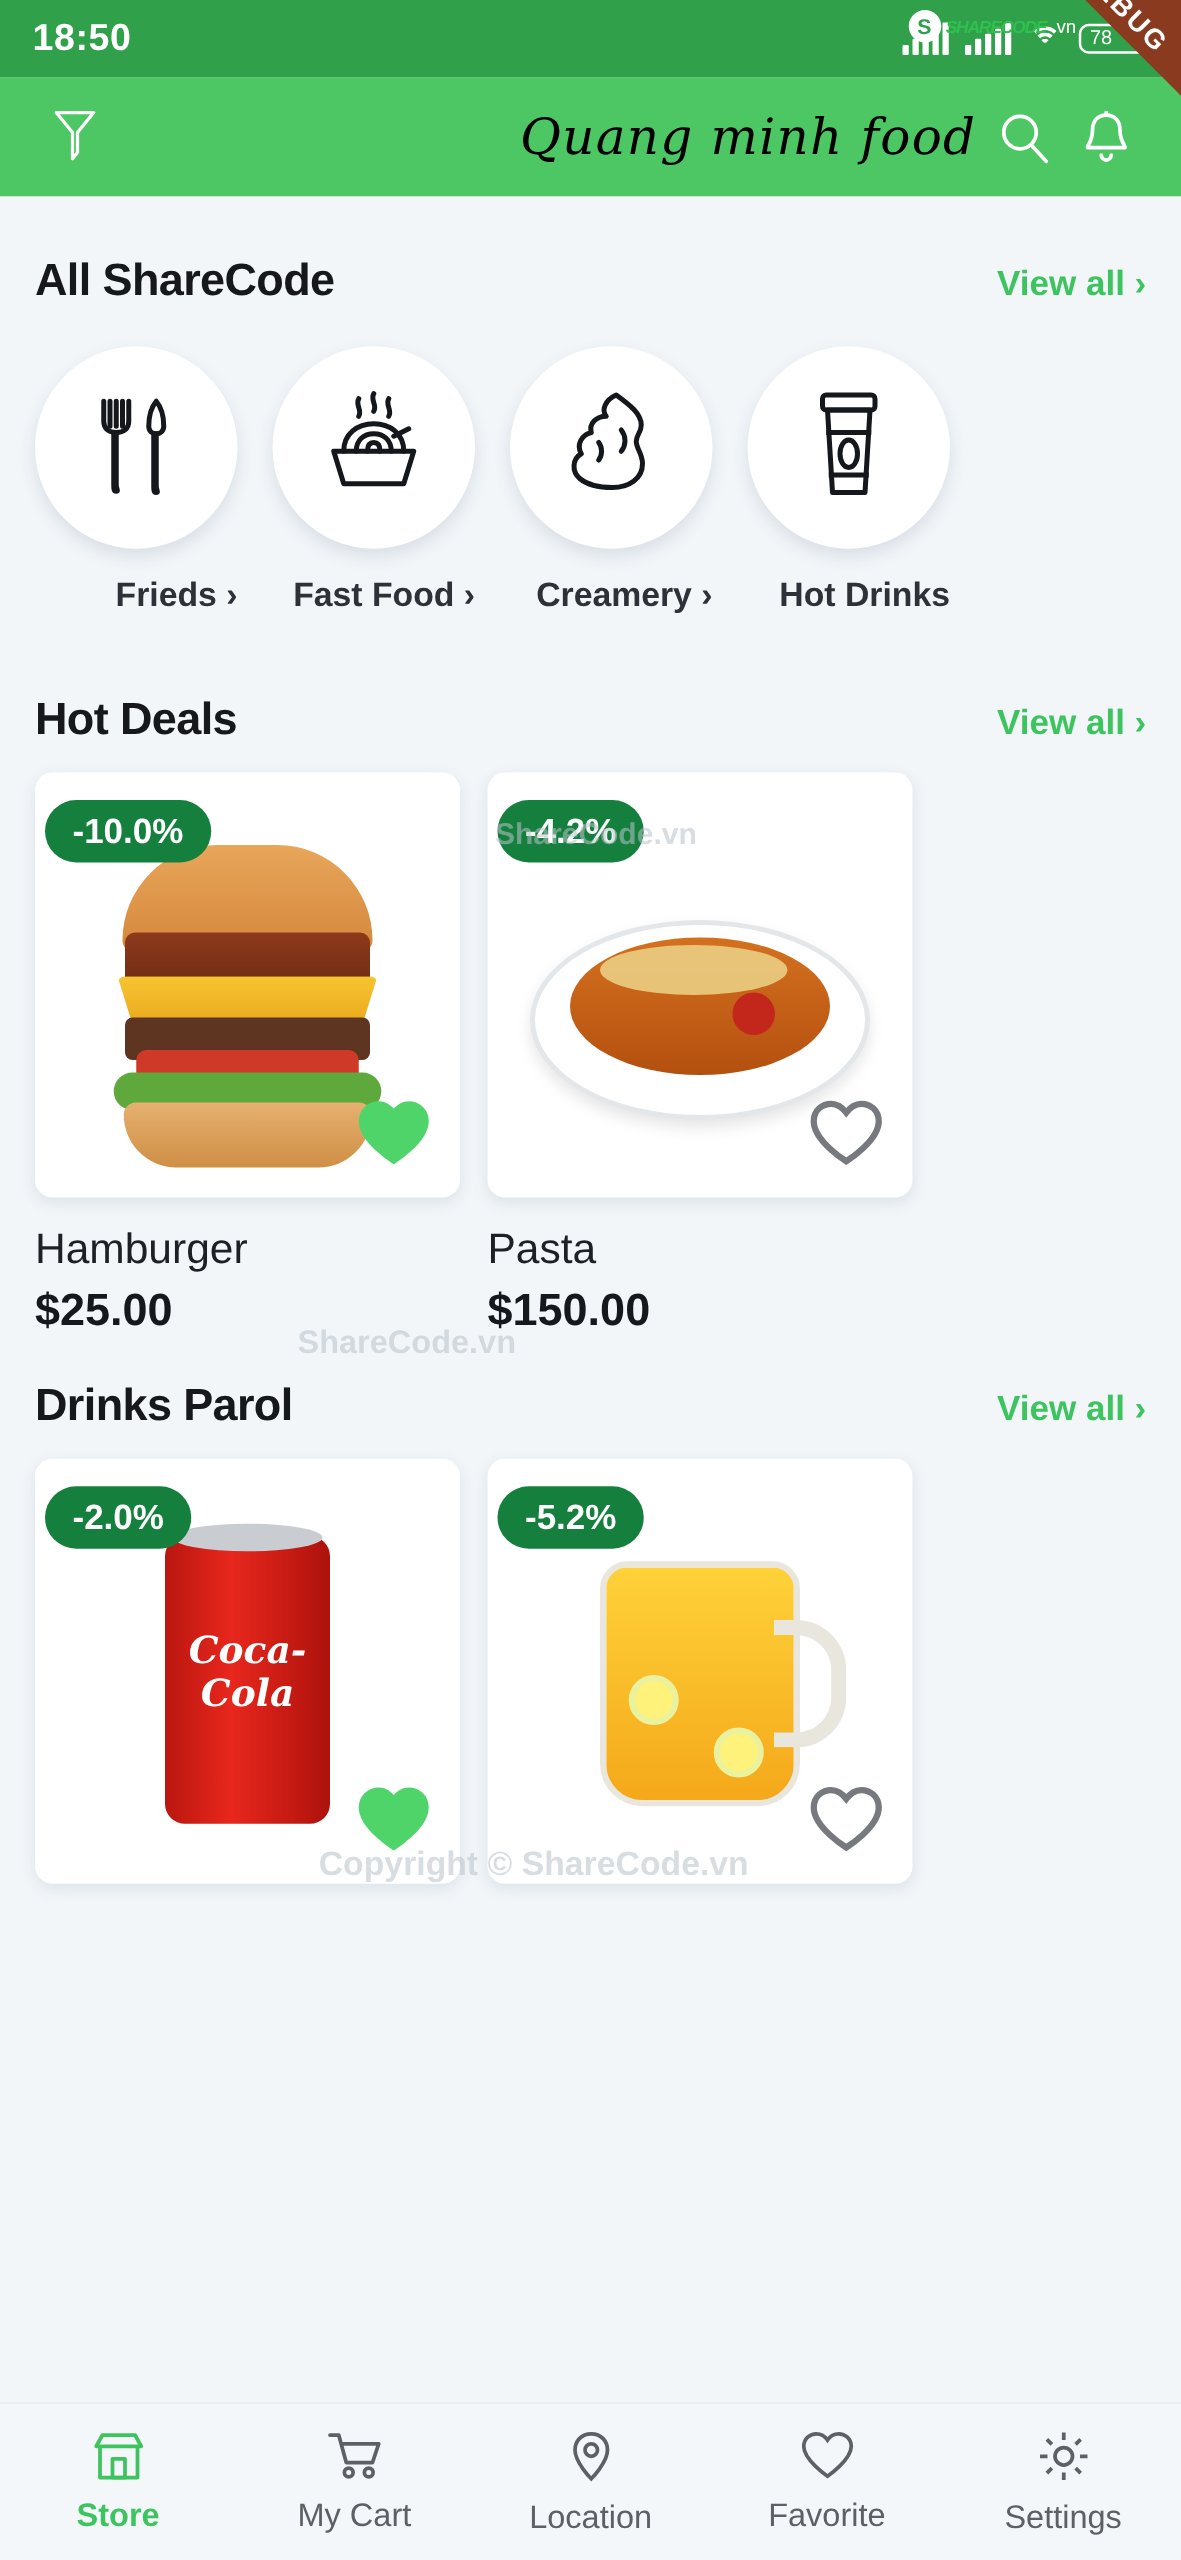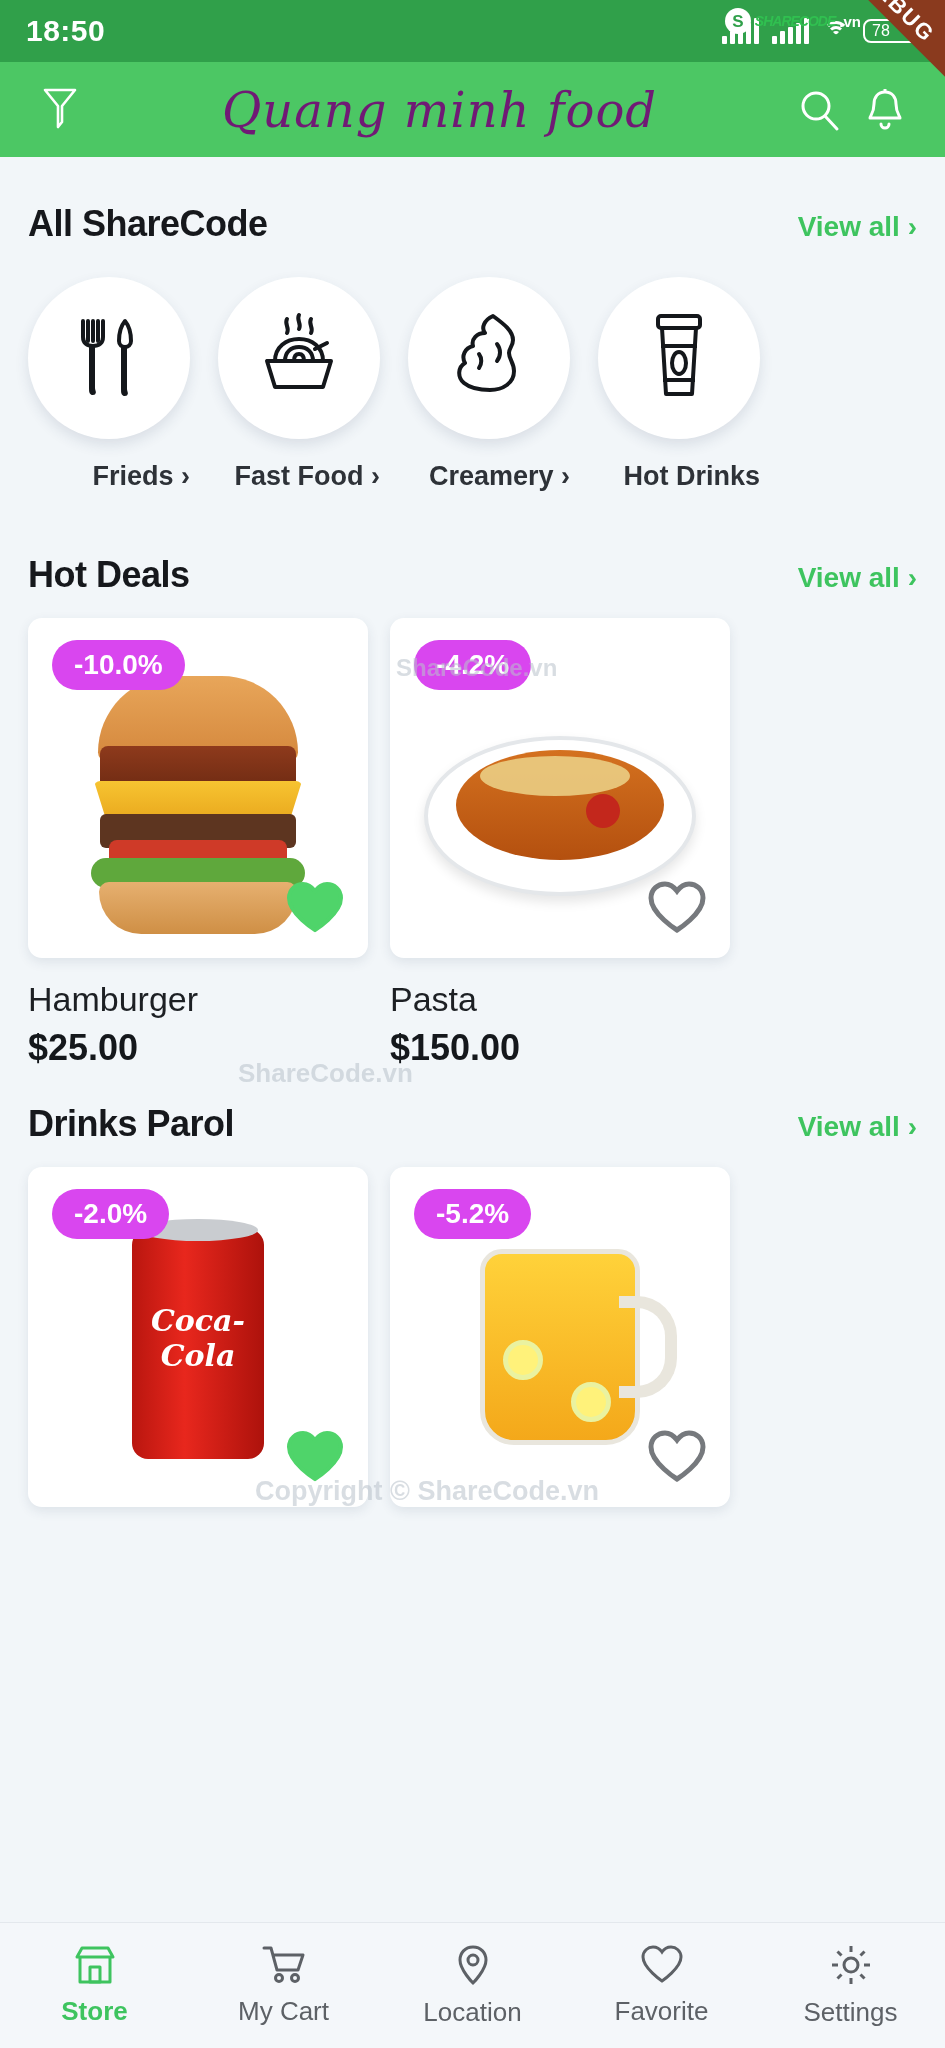--- a/index.html
+++ b/index.html
@@ -42,28 +42,28 @@
     display:flex;align-items:flex-end;justify-content:center;padding-bottom:4px;
     z-index:40;
   }
   
   .sc-badge{
     position:absolute;top:8px;right:84px;display:flex;align-items:center;gap:4px;z-index:41;
   }
   .sc-logo{width:26px;height:26px;border-radius:50%;background:#fff;display:flex;align-items:center;justify-content:center;}
   .sc-logo b{color:#30a04a;font-size:17px;line-height:1;}
   .sc-t1{color:#30c050;font-size:14px;font-weight:800;font-style:italic;letter-spacing:-1px;}
-  .sc-t2{color:#fff;font-size:15px;font-weight:700;}
+  .sc-t2{color:#fff;font-size:15px;font-weight:400;}
   
   .appbar{
     height:95px;background:#4cc764;display:flex;align-items:center;
     padding:0 32px;gap:10px;
   }
   .appbar-title{
-    flex:1;text-align:center;color:#701a75;font-size:48px;
+    flex:1;text-align:right;color:#000000;font-size:40px;
     font-family:"DejaVu Serif", serif;font-style:italic;font-weight:400;
     letter-spacing:1px;
   }
   .ic{width:56px;height:56px;display:flex;align-items:center;justify-content:center;flex:0 0 auto;}
   .ic svg{display:block}
   
   .section-head{
     display:flex;align-items:baseline;justify-content:space-between;
     padding:0 28px;
   }
@@ -79,21 +79,21 @@
   }
   .cat-label{margin-top:22px;font-size:27px;font-weight:800;color:#2e3238;white-space:nowrap;}
   
   .prow{display:flex;gap:22px;padding:0 28px;margin-top:22px;}
   .pcard{flex:0 0 auto;width:340px;}
   .pcard-img{
     position:relative;width:340px;height:340px;background:#fff;border-radius:14px;
     box-shadow:0 4px 12px rgba(40,60,90,.10);overflow:hidden;
   }
   .badge{
-    position:absolute;left:24px;top:22px;background:#d946ef;color:#fff;
+    position:absolute;left:8px;top:22px;background:#15803d;color:#fff;
     border-radius:26px;padding:9px 22px;font-size:28px;font-weight:800;z-index:3;
   }
   .heart{position:absolute;right:22px;bottom:18px;z-index:3;}
   .pname{margin-top:22px;font-size:34px;color:#1d2024;font-weight:400;}
   .pprice{margin-top:8px;font-size:36px;font-weight:800;color:#15181c;}
   
   .food{position:absolute;inset:0;display:flex;align-items:center;justify-content:center;}
   
   .bg-top{position:absolute;width:200px;height:86px;background:linear-gradient(180deg,#e8a65a,#d4873c);border-radius:110px 110px 14px 14px;top:58px;left:70px;}
   .bg-bacon{position:absolute;width:196px;height:46px;background:linear-gradient(180deg,#8e3a1c,#6d2a12);border-radius:8px;top:128px;left:72px;}

